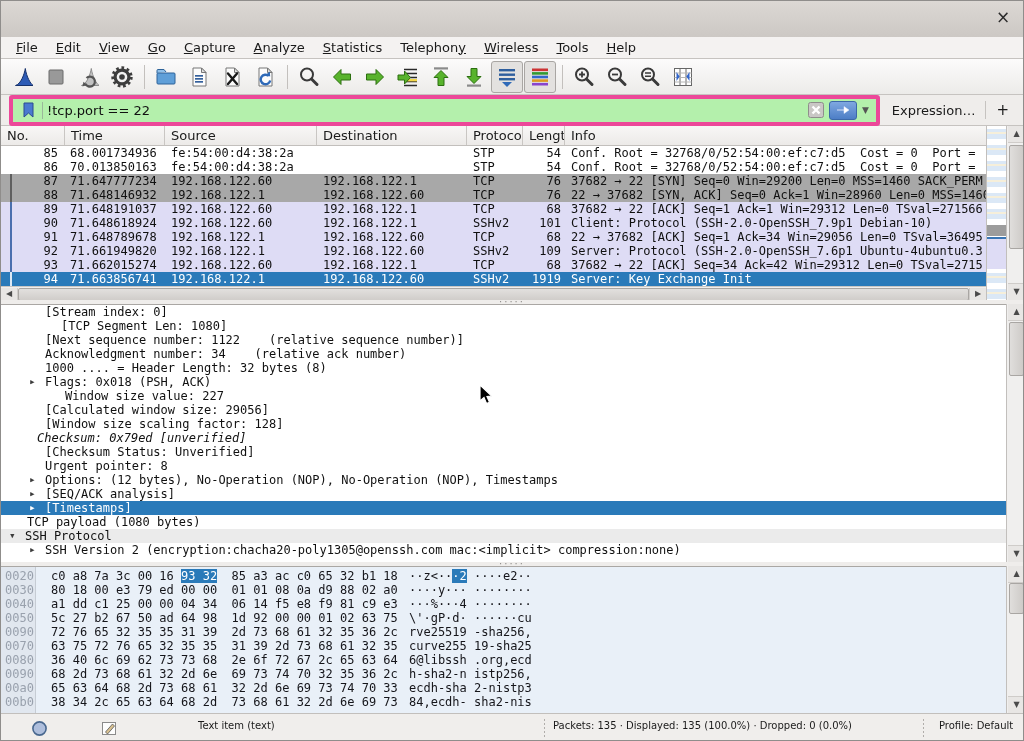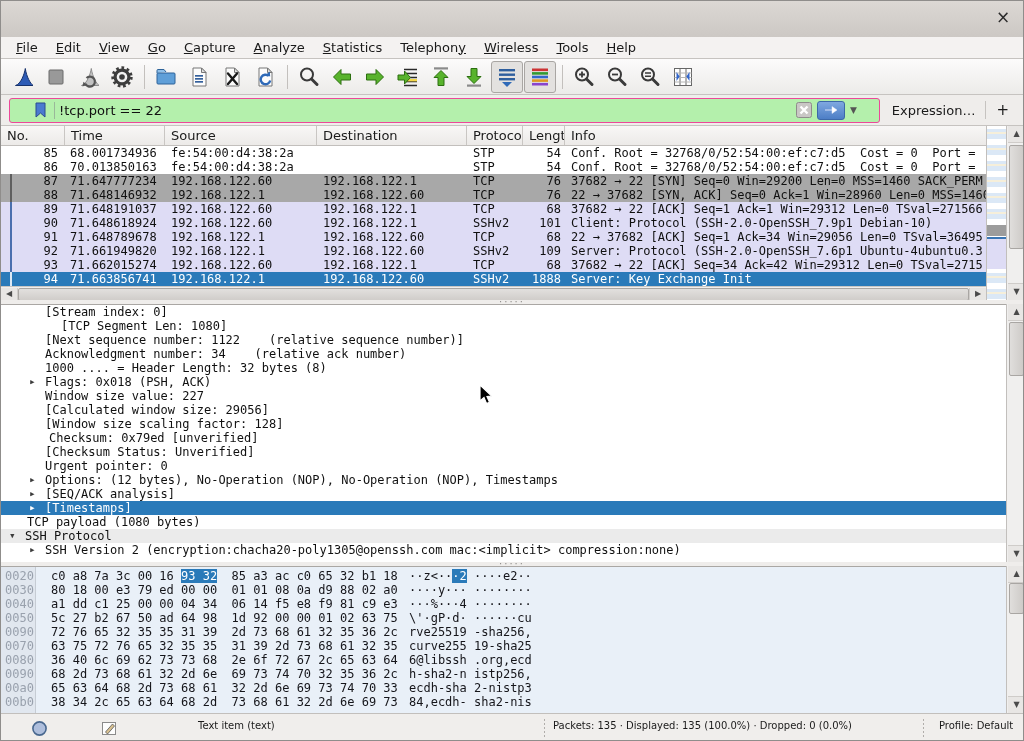--- a/index.html
+++ b/index.html
@@ -31,22 +31,22 @@
   .tb-btn{width:30px;height:30px;display:flex;align-items:center;justify-content:center;
     border:1px solid transparent;border-radius:3px;margin-right:1px}
   .tb-btn.pressed{background:#e3e1df;border-color:#a9a6a3}
   .tb-sep{width:1px;height:24px;background:#c3c0bd;margin:0 5px}
 
   
   #filterbar{position:absolute;left:0;top:94px;width:100%;height:31px;
     background:#efedeb;border-bottom:1px solid #c6c3c0;
     display:flex;align-items:center;padding:0 8px;box-sizing:border-box}
   .finput{flex:1;height:23px;background:var(--filter-valid-bg,#b4f0ac);
-    border:1px solid #ec4899;border-radius:3px;display:flex;align-items:center;
-    padding:0 20px;min-width:0}
+    border:4px solid #ec4899;border-radius:3px;display:flex;align-items:center;
+    padding:0 5px;min-width:0}
   .fbookmark{width:18px;height:18px;margin:0 2px}
   .fsep{width:1px;height:17px;background:#9ab89a;margin:0 4px 0 2px}
   .ftext{flex:1;font-size:13px;color:#111;white-space:pre;overflow:hidden}
   .fclear{width:18px;height:18px;margin-right:4px}
   .fapply{width:26px;height:17px;background:linear-gradient(#7fa8e0,#4d7ec6);
     border:1px solid #3c68a8;border-radius:3px;display:flex;align-items:center;justify-content:center}
   .fcaret{font-size:9px;color:#555;margin:0 2px 0 5px}
   .fexpr{font-size:13px;color:#1a1a1a;margin:0 10px 0 12px}
   .vsep{width:1px;height:18px;background:#c6c3c0}
   .fplus{font-size:15px;color:#1a1a1a;margin:0 6px 0 10px}
@@ -343,21 +343,21 @@
   <div id="prows">
       <div class="prow row-stp"><span class="p-no">85</span><span class="p-time">68.001734936</span><span class="p-src">fe:54:00:d4:38:2a</span><span class="p-dst"></span><span class="p-proto">STP</span><span class="p-len">54</span><span class="p-info">Conf. Root = 32768/0/52:54:00:ef:c7:d5  Cost = 0  Port = </span></div>
       <div class="prow row-stp"><span class="p-no">86</span><span class="p-time">70.013850163</span><span class="p-src">fe:54:00:d4:38:2a</span><span class="p-dst"></span><span class="p-proto">STP</span><span class="p-len">54</span><span class="p-info">Conf. Root = 32768/0/52:54:00:ef:c7:d5  Cost = 0  Port = </span></div>
       <div class="prow row-syn"><i class="rmark" style="background: rgb(95, 95, 95);"></i><span class="p-no">87</span><span class="p-time">71.647777234</span><span class="p-src">192.168.122.60</span><span class="p-dst">192.168.122.1</span><span class="p-proto">TCP</span><span class="p-len">76</span><span class="p-info">37682 → 22 [SYN] Seq=0 Win=29200 Len=0 MSS=1460 SACK_PERM</span></div>
       <div class="prow row-syn"><i class="rmark" style="background: rgb(95, 95, 95);"></i><span class="p-no">88</span><span class="p-time">71.648146932</span><span class="p-src">192.168.122.1</span><span class="p-dst">192.168.122.60</span><span class="p-proto">TCP</span><span class="p-len">76</span><span class="p-info">22 → 37682 [SYN, ACK] Seq=0 Ack=1 Win=28960 Len=0 MSS=1460</span></div>
       <div class="prow row-tcp"><i class="rmark" style="background: rgb(74, 111, 174);"></i><span class="p-no">89</span><span class="p-time">71.648191037</span><span class="p-src">192.168.122.60</span><span class="p-dst">192.168.122.1</span><span class="p-proto">TCP</span><span class="p-len">68</span><span class="p-info">37682 → 22 [ACK] Seq=1 Ack=1 Win=29312 Len=0 TSval=271566</span></div>
       <div class="prow row-tcp"><i class="rmark" style="background: rgb(74, 111, 174);"></i><span class="p-no">90</span><span class="p-time">71.648618924</span><span class="p-src">192.168.122.60</span><span class="p-dst">192.168.122.1</span><span class="p-proto">SSHv2</span><span class="p-len">101</span><span class="p-info">Client: Protocol (SSH-2.0-OpenSSH_7.9p1 Debian-10)</span></div>
       <div class="prow row-tcp"><i class="rmark" style="background: rgb(74, 111, 174);"></i><span class="p-no">91</span><span class="p-time">71.648789678</span><span class="p-src">192.168.122.1</span><span class="p-dst">192.168.122.60</span><span class="p-proto">TCP</span><span class="p-len">68</span><span class="p-info">22 → 37682 [ACK] Seq=1 Ack=34 Win=29056 Len=0 TSval=36495</span></div>
       <div class="prow row-tcp"><i class="rmark" style="background: rgb(74, 111, 174);"></i><span class="p-no">92</span><span class="p-time">71.661949820</span><span class="p-src">192.168.122.1</span><span class="p-dst">192.168.122.60</span><span class="p-proto">SSHv2</span><span class="p-len">109</span><span class="p-info">Server: Protocol (SSH-2.0-OpenSSH_7.6p1 Ubuntu-4ubuntu0.3</span></div>
       <div class="prow row-tcp"><i class="rmark" style="background: rgb(74, 111, 174);"></i><span class="p-no">93</span><span class="p-time">71.662015274</span><span class="p-src">192.168.122.60</span><span class="p-dst">192.168.122.1</span><span class="p-proto">TCP</span><span class="p-len">68</span><span class="p-info">37682 → 22 [ACK] Seq=34 Ack=42 Win=29312 Len=0 TSval=2715</span></div>
-      <div class="prow row-selected"><i class="rmark" style="background: rgb(220, 232, 244);"></i><span class="p-no">94</span><span class="p-time">71.663856741</span><span class="p-src">192.168.122.1</span><span class="p-dst">192.168.122.60</span><span class="p-proto">SSHv2</span><span class="p-len">1888</span><span class="p-info">Server: Key Exchange Init</span></div>
+      <div class="prow row-selected"><i class="rmark" style="background: rgb(220, 232, 244);"></i><span class="p-no">94</span><span class="p-time">71.663856741</span><span class="p-src">192.168.122.1</span><span class="p-dst">192.168.122.60</span><span class="p-proto">SSHv2</span><span class="p-len">1919</span><span class="p-info">Server: Key Exchange Init</span></div>
     </div>
   <div class="hscroll">
     <span class="hs-btn hs-left">◀</span>
     <span class="hs-thumb"></span>
     <span class="hs-btn hs-right">▶</span>
   </div>
   <div class="minimap"></div>
 </div>
 <div class="vscroll" style="left:1005px;top:125px;height:174px">
   <span class="sb-btn up">▲</span>
@@ -367,26 +367,26 @@
 
 <div class="splitter" style="top:299px">·····</div>
 
 <div id="details">
     <div class="drow" style="padding-left: 28px;"><span class="exp"></span><span>[Stream index: 0]</span></div>
     <div class="drow" style="padding-left: 44px;"><span class="exp"></span><span>[TCP Segment Len: 1080]</span></div>
     <div class="drow" style="padding-left: 28px;"><span class="exp"></span><span>[Next sequence number: 1122    (relative sequence number)]</span></div>
     <div class="drow" style="padding-left: 28px;"><span class="exp"></span><span>Acknowledgment number: 34    (relative ack number)</span></div>
     <div class="drow" style="padding-left: 28px;"><span class="exp"></span><span>1000 .... = Header Length: 32 bytes (8)</span></div>
     <div class="drow" style="padding-left: 28px;"><span class="exp">▸</span><span>Flags: 0x018 (PSH, ACK)</span></div>
-    <div class="drow" style="padding-left: 28px;"><span class="exp"></span><span>Window size value: 227</span></div>
+    <div class="drow" style="padding-left: 16px; gap: 32px;"><span class="exp"></span><span>Window size value: 227</span></div>
     <div class="drow" style="padding-left: 28px;"><span class="exp"></span><span>[Calculated window size: 29056]</span></div>
     <div class="drow" style="padding-left: 28px;"><span class="exp"></span><span>[Window size scaling factor: 128]</span></div>
-    <div class="drow" style="padding-left: 32px;"><span class="exp"></span><span>Checksum: 0x79ed [unverified]</span></div>
+    <div class="drow" style="padding-left: 20px; font-style: italic;"><span class="exp"></span><span>Checksum: 0x79ed [unverified]</span></div>
     <div class="drow" style="padding-left: 28px;"><span class="exp"></span><span>[Checksum Status: Unverified]</span></div>
-    <div class="drow" style="padding-left: 28px;"><span class="exp"></span><span>Urgent pointer: 0</span></div>
+    <div class="drow" style="padding-left: 28px;"><span class="exp"></span><span>Urgent pointer: 8</span></div>
     <div class="drow" style="padding-left: 28px;"><span class="exp">▸</span><span>Options: (12 bytes), No-Operation (NOP), No-Operation (NOP), Timestamps</span></div>
     <div class="drow" style="padding-left: 28px;"><span class="exp">▸</span><span>[SEQ/ACK analysis]</span></div>
     <div class="drow sel" style="padding-left: 28px;"><span class="exp">▸</span><span>[Timestamps]</span></div>
     <div class="drow" style="padding-left: 10px;"><span class="exp"></span><span>TCP payload (1080 bytes)</span></div>
     <div class="drow shade" style="padding-left: 8px;"><span class="exp">▾</span><span>SSH Protocol</span></div>
     <div class="drow" style="padding-left: 28px;"><span class="exp">▸</span><span>SSH Version 2 (encryption:chacha20-poly1305@openssh.com mac:&lt;implicit&gt; compression:none)</span></div>
   </div>
 <div class="vscroll" style="left:1005px;top:303px;height:258px">
   <span class="sb-btn up">▲</span>
   <span class="sb-thumb" style="top:18px;height:54px"></span>

